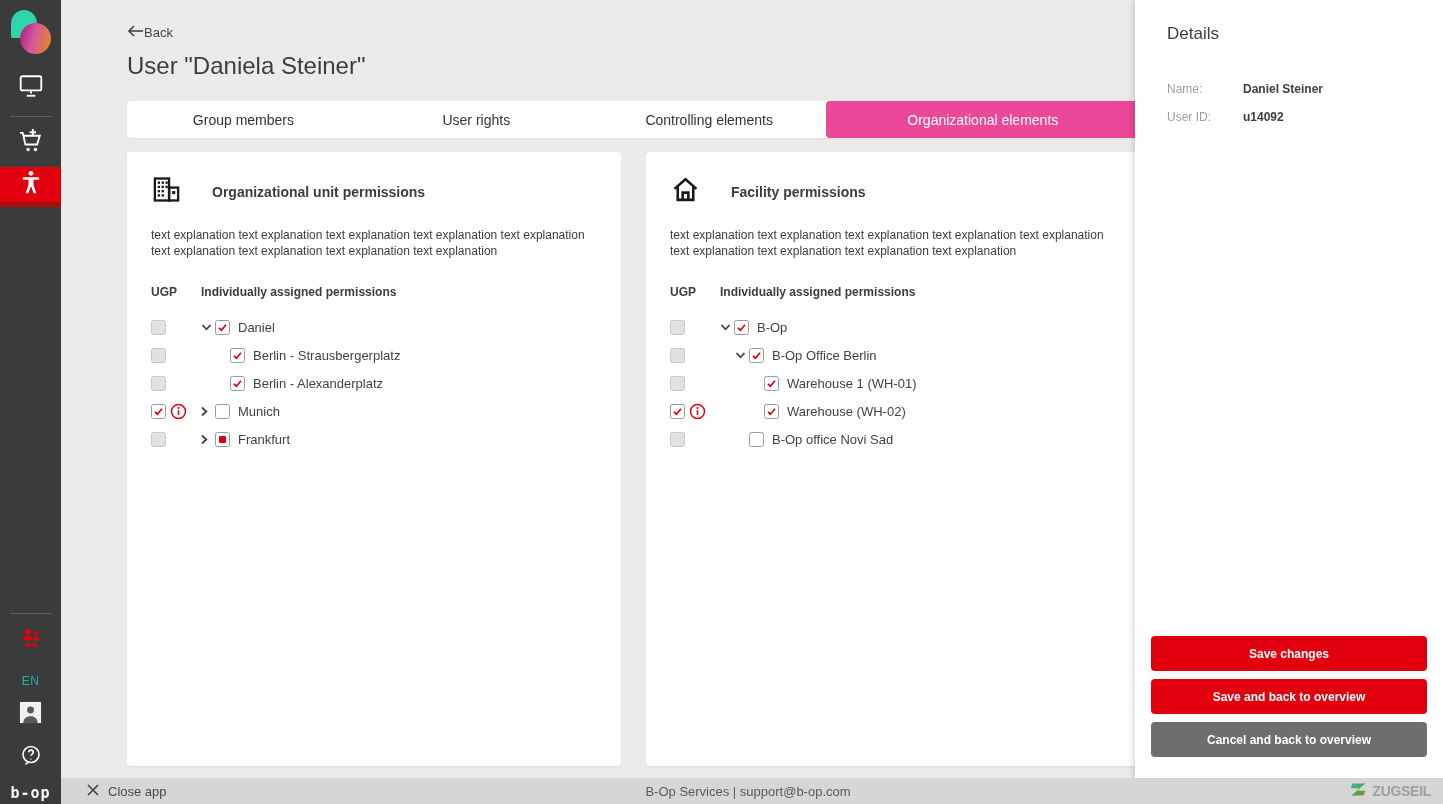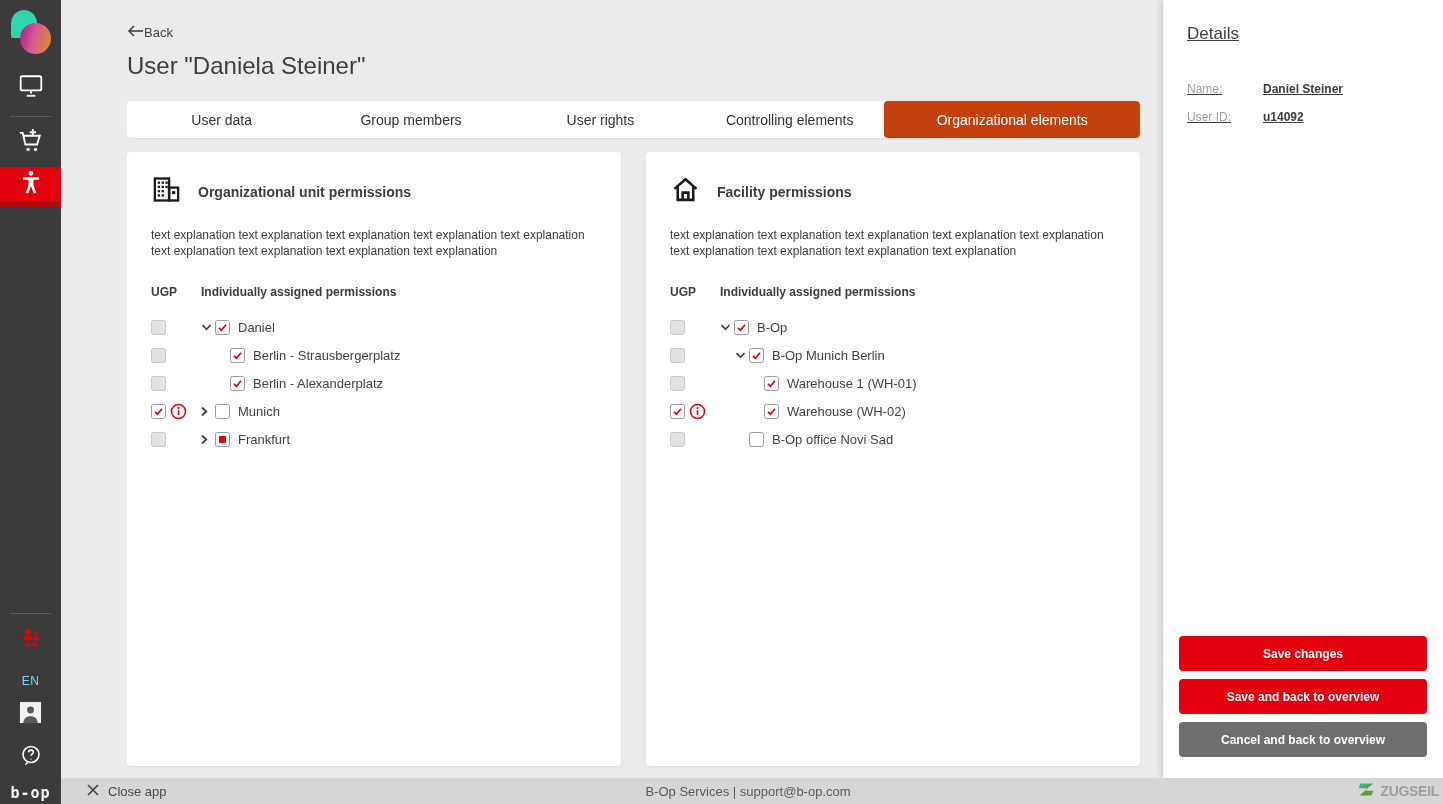--- a/index.html
+++ b/index.html
@@ -15,73 +15,73 @@
   }
   .logo { position:relative; width:46px; height:48px; margin-top:8px; }
   .logo-teal { position:absolute; left:3px; top:2px; width:26px; height:28px;
     background:#2fd6ac; border-radius:55% 55% 55% 8%; }
   .logo-grad { position:absolute; right:3px; bottom:2px; width:31px; height:31px; border-radius:50%;
     background:linear-gradient(105deg,#b52f87 15%,#d4589a 45%,#e0872f 90%); }
   .side-btn { width:61px; height:36px; display:flex; align-items:center; justify-content:center; margin-top:8px; cursor:pointer; }
   .side-divider { width:41px; height:1px; background:#5d5d5d; margin-top:10px; }
   .side-btn.active { background:#e2000f; height:40px; border-bottom:5px solid #ac0b0b; margin-top:6px; }
   .side-spacer { flex:1; }
-  .side-lang { color:#7dd3fc; font-size:12px; margin-top:16px; letter-spacing:.5px; }
+  .side-lang { color:#14b8a6; font-size:12px; margin-top:16px; letter-spacing:.5px; }
   .bop-mark { color:#ffffff; font-family:"DejaVu Sans Mono", monospace; font-weight:bold; font-size:15px; letter-spacing:1px; margin-top:8px; margin-bottom:2px; }
   
   .main {
     position:absolute; left:61px; right:280px; top:0; bottom:26px;
     padding:0 23px 0 66px; overflow:hidden;
   }
   .back-row { margin-top:25px; display:flex; align-items:center; font-size:13px; color:#424242; width:max-content; cursor:pointer; }
   .page-title { margin-top:12px; font-size:24px; font-weight:400; color:#3d3d3d; }
   .tabbar { margin-top:21px; height:37px; background:#ffffff; border-radius:4px; display:flex; overflow:hidden; box-shadow:0 1px 2px rgba(0,0,0,.06); }
   .tab { flex:1; display:flex; align-items:center; justify-content:center; font-size:14px; color:#333; cursor:pointer; }
-  .tab.active { flex:1.35; background:#c2410c; color:#fff; border-radius:4px; }
+  .tab.active { flex:1.35; background:#ec4899; color:#fff; border-radius:4px; }
   .panels { margin-top:14px; display:flex; gap:25px; height:614px; }
   .panel { flex:1; background:#fff; border-radius:4px; box-shadow:0 1px 2px rgba(0,0,0,.06); padding:22px 24px; overflow:hidden; }
-  .panel-head { display:flex; align-items:center; gap:16px; }
+  .panel-head { display:flex; align-items:center; gap:30px; }
   .panel-title { font-size:14px; font-weight:700; color:#3d3d3d; }
   .panel-desc { margin-top:18px; font-size:12px; line-height:1.35; color:#3d3d3d; }
   .col-head { margin-top:26px; display:flex; font-size:12px; font-weight:700; color:#3d3d3d; }
   .col-ugp { width:50px; }
   .rows { margin-top:14px; }
   .tree-row { display:flex; align-items:center; height:28px; }
   .ugp-cell { width:50px; display:flex; align-items:center; gap:4px; }
   .tree-cell { display:flex; align-items:center; }
   .chev { width:14px; display:flex; align-items:center; cursor:pointer; }
   .cb { width:15px; height:15px; border-radius:2.5px; border:1px solid #9b9b9b; background:#fff;
         display:inline-flex; align-items:center; justify-content:center; cursor:pointer; flex:0 0 auto; }
   .cb-disabled { background:#e2e2e2; border-color:#c8c8c8; }
   .cb-ind { width:7px; height:7px; background:#e2000f; border-radius:1px; }
   .tree-label { font-size:13px; color:#424242; margin-left:8px; white-space:nowrap; }
   .info-ic { display:inline-flex; cursor:pointer; }
   
   .details-panel {
-    position:absolute; right:0; top:0; width:280px; bottom:26px; background:#fff;
-    box-shadow:-2px 0 6px rgba(0,0,0,.15); padding:24px 24px; z-index:4;text-decoration:underline;
+    position:absolute; right:0; top:0; width:308px; bottom:26px; background:#fff;
+    box-shadow:-2px 0 6px rgba(0,0,0,.15); padding:24px 32px; z-index:4;
   }
   .details-title { font-size:17px; font-weight:400; color:#3d3d3d; }
   .detail-fields { margin-top:38px; }
   .detail-row { display:flex; margin-bottom:14px; font-size:12px; }
   .detail-label { width:76px; color:#9e9e9e; }
   .detail-value { font-weight:700; color:#3d3d3d; }
   .actions { position:absolute; left:16px; right:16px; bottom:21px; }
   .btn { width:100%; height:35px; border:none; border-radius:4px; color:#fff; font-size:12px; font-weight:700;
          font-family:"Liberation Sans", sans-serif; margin-top:8px; cursor:pointer; display:block; }
   .btn-primary { background:#e2000f; }
   .btn-secondary { background:#6e6e6e; }
   
   .bottombar {
     position:absolute; left:61px; right:0; bottom:0; height:26px; background:#d6d6d6;
     display:flex; align-items:center; font-size:13px; color:#4a4a4a; z-index:6;
   }
   .close-app { display:flex; align-items:center; gap:9px; margin-left:26px; cursor:pointer; }
   .bar-center { position:absolute; left:0; right:8px; text-align:center; color:#5a5a5a; pointer-events:none; }
-  .brand { margin-left:auto; margin-right:4px; display:flex; align-items:center; gap:5px; z-index:1; }
+  .brand { margin-left:auto; margin-right:12px; display:flex; align-items:center; gap:5px; z-index:1; }
   .brand-text { font-weight:700; font-size:14px; color:#9e9e9e; letter-spacing:-.3px; }
 </style>
 </head>
 <body>
 
 <aside class="sidebar">
   <div class="logo">
     <span class="logo-teal"></span>
     <span class="logo-grad"></span>
   </div>
@@ -167,21 +167,20 @@
         <path d="M16 6 H2"></path>
           <path d="M7 1 L2 6 l5 5"></path>
       </svg>
     </span>
     <span>Back</span>
   </div>
 
   <h1 class="page-title">User "Daniela Steiner"</h1>
 
   <div class="tabbar" id="tabbar">
-      <div class="tab">User data</div>
       <div class="tab">Group members</div>
       <div class="tab">User rights</div>
       <div class="tab">Controlling elements</div>
       <div class="tab active">Organizational elements</div>
     </div>
 
   <div class="panels">
 
     <section class="panel">
       <div class="panel-head">
@@ -345,21 +344,21 @@
               <span class="chev">
                 <svg width="11" height="7" viewBox="0 0 11 7">
                   <polyline points="1.5,1 5.5,5.3 9.5,1" stroke="#424242" stroke-width="1.8" fill="none"></polyline>
                 </svg>
               </span>
               <span class="cb">
                 <svg width="11" height="11" viewBox="0 0 11 11">
                   <path d="M2 5.8 L4.4 8.2 L9 2.8" stroke="#e2000f" stroke-width="1.7" fill="none"></path>
                 </svg>
               </span>
-              <span class="tree-label">B-Op Munich Berlin</span>
+              <span class="tree-label">B-Op Office Berlin</span>
             </span>
           </div>
           <div class="tree-row">
             <span class="ugp-cell">
               <span class="cb cb-disabled"></span>
             </span>
             <span class="tree-cell" style="padding-left: 30px;">
               <span class="chev"></span>
               <span class="cb">
                 <svg width="11" height="11" viewBox="0 0 11 11">

